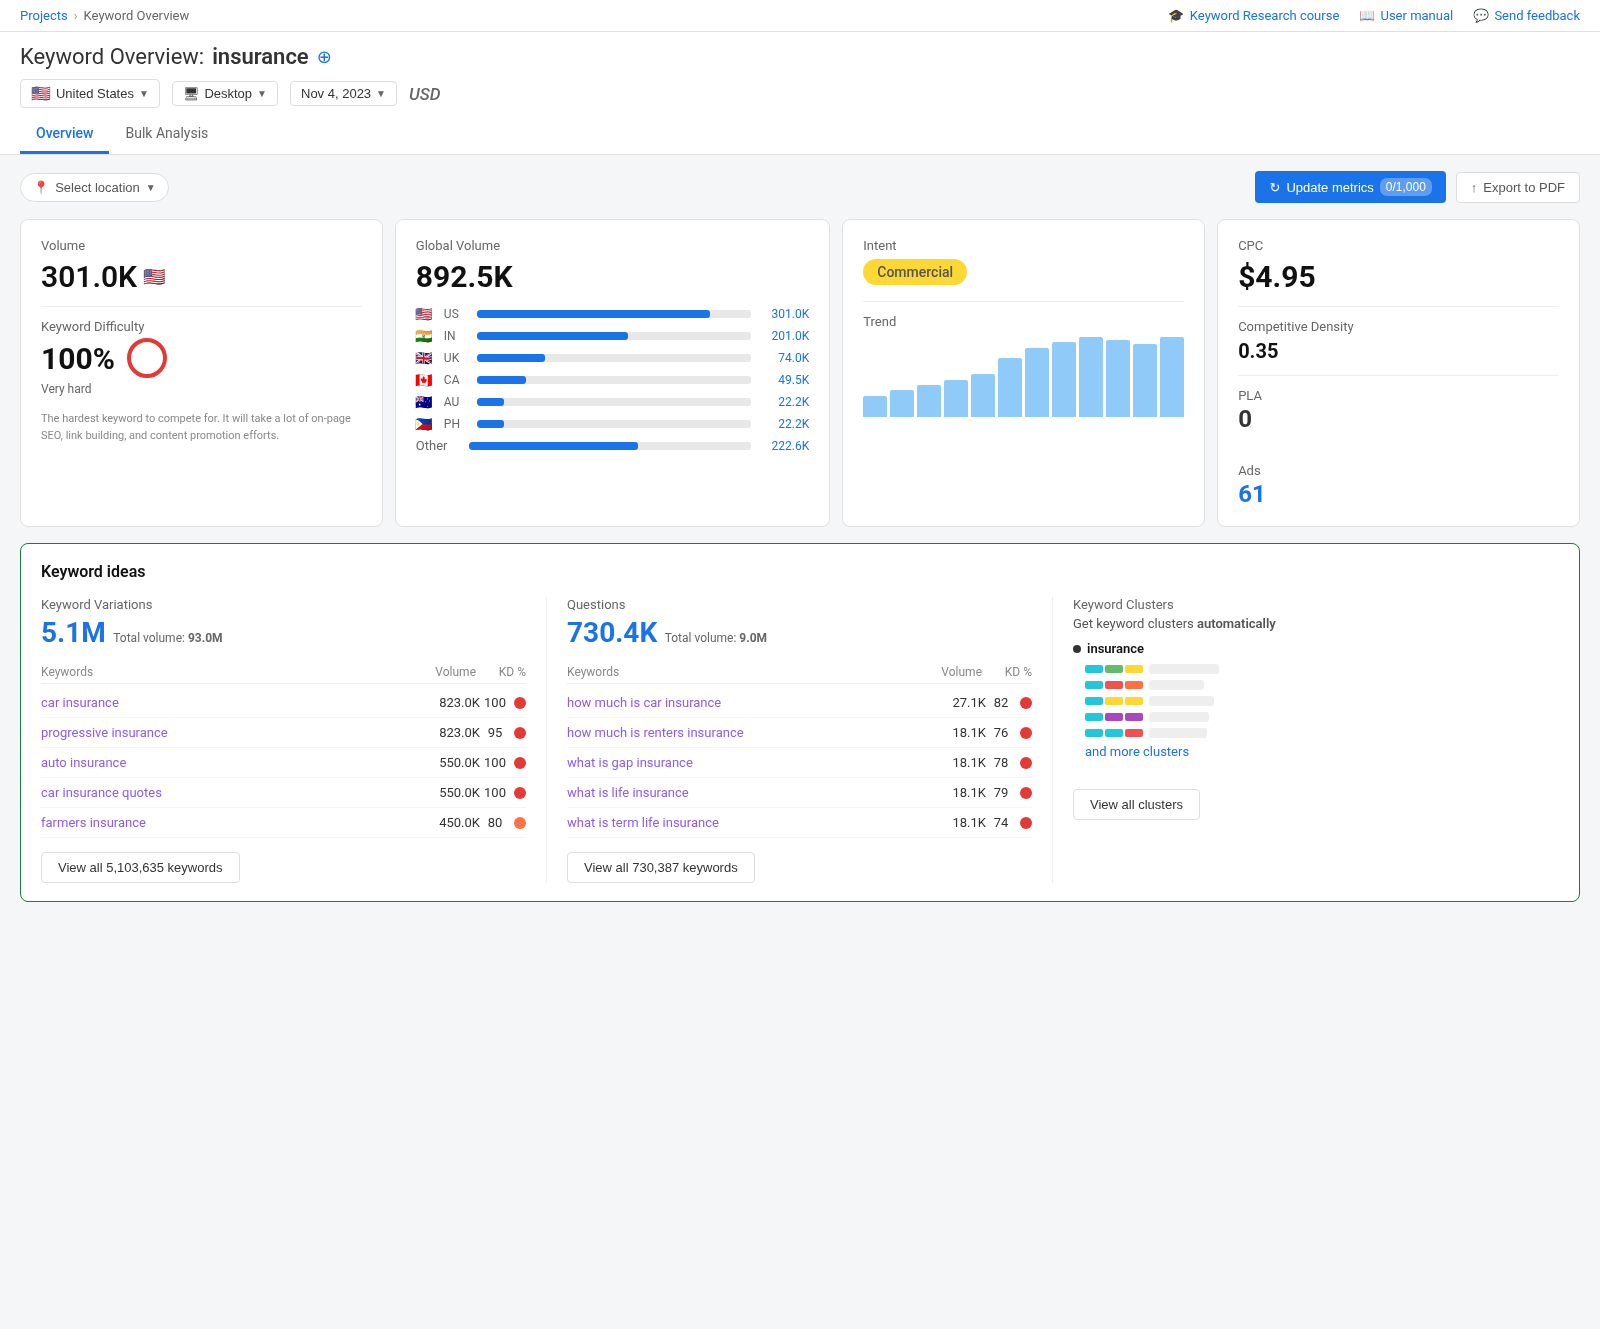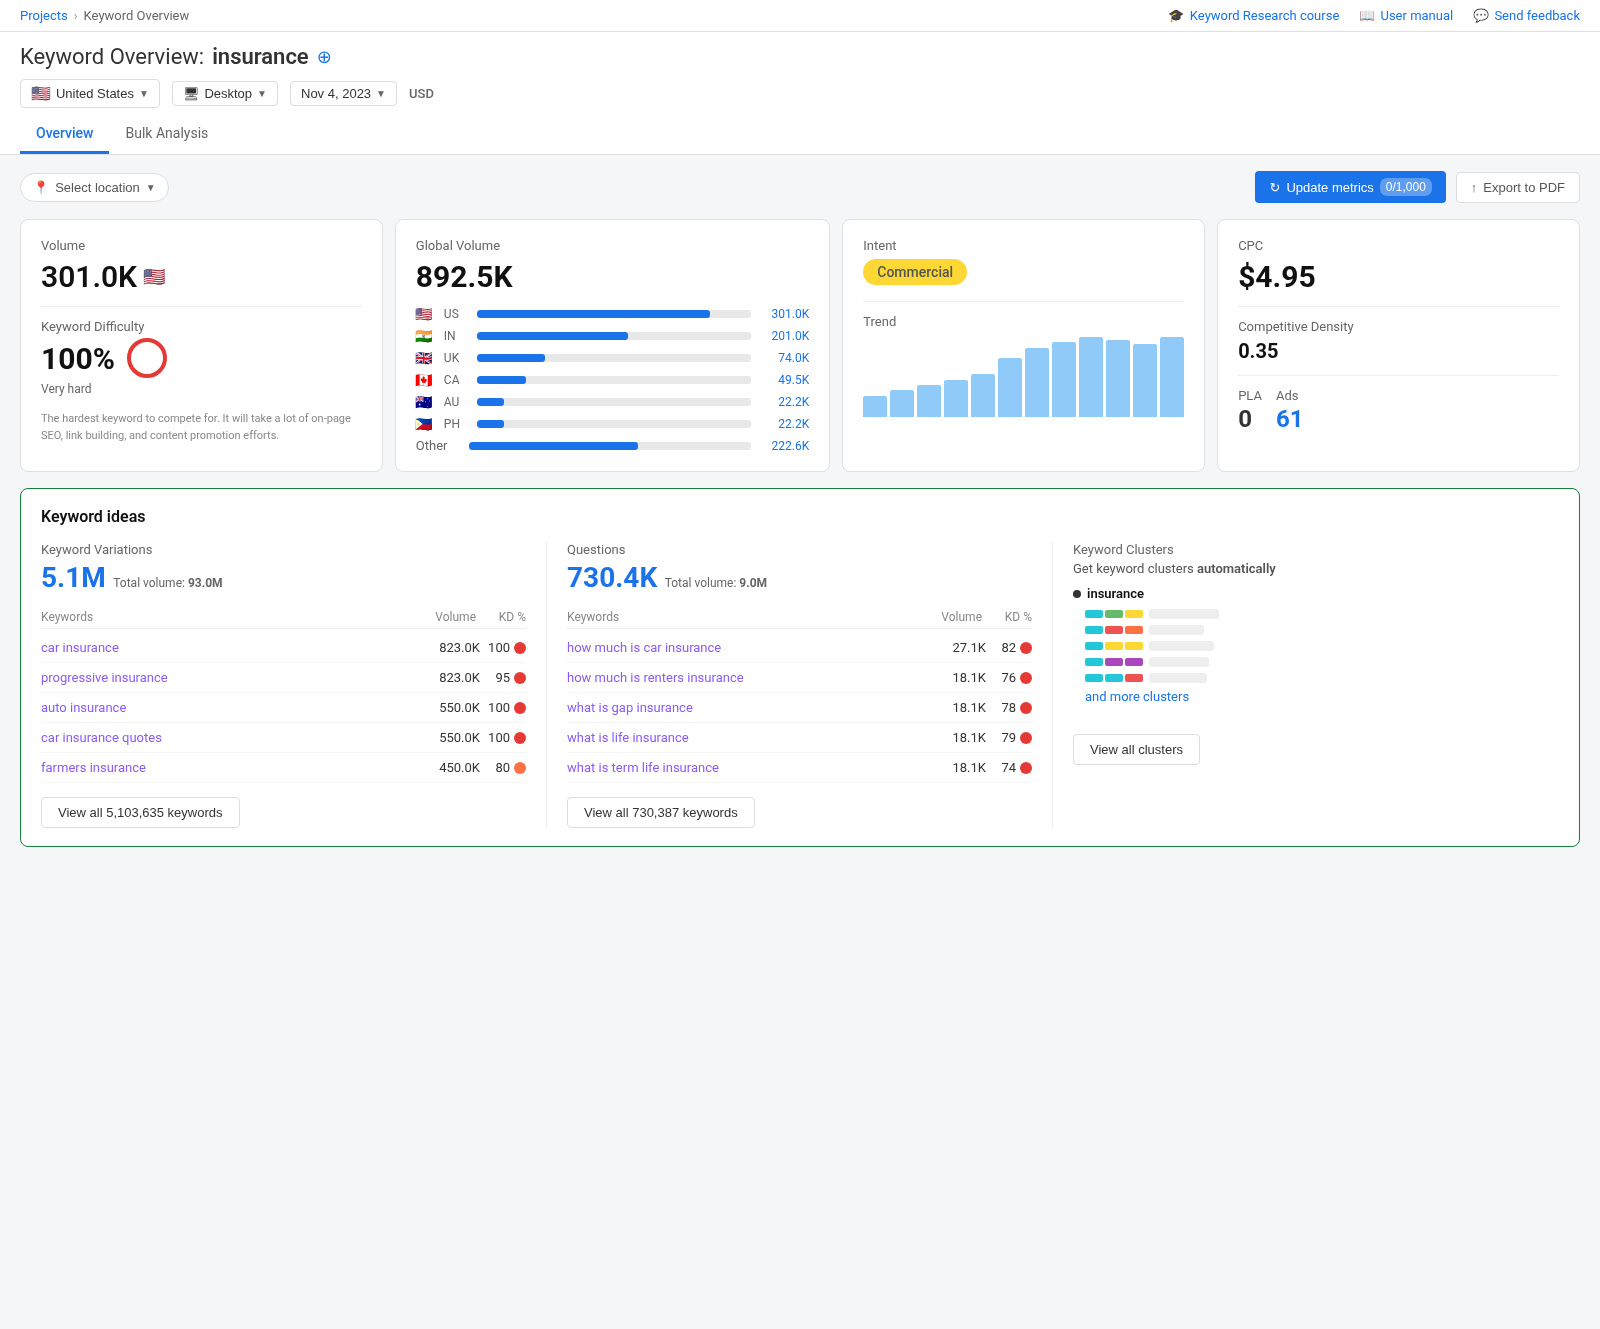--- a/index.html
+++ b/index.html
@@ -13,21 +13,21 @@
     .top-link { color: #1a73e8; text-decoration: none; font-size: 13px; display: flex; align-items: center; gap: 5px; }
     
     .header { background: #fff; padding: 12px 20px 0; border-bottom: 1px solid #e0e0e0; }
     .page-title { font-size: 22px; font-weight: 400; margin-bottom: 10px; display: flex; align-items: center; gap: 8px; }
     .page-title strong { font-weight: 600; }
     .plus-icon { color: #1a73e8; cursor: pointer; font-size: 18px; }
     
     .filters { display: flex; gap: 12px; align-items: center; margin-bottom: 0; padding-bottom: 8px; }
     .filter-btn { display: flex; align-items: center; gap: 5px; padding: 4px 10px; border: 1px solid #ddd; border-radius: 4px; background: #fff; cursor: pointer; font-size: 13px; color: #333; }
     .filter-btn .flag { font-size: 16px; }
-    .currency-label { font-size: 13px; color: #666; font-weight: 500; }
+    .currency-label { font-size: 17px; color: #666; font-weight: 500; font-style: italic; }
     
     .tabs { display: flex; gap: 0; border-top: 1px solid transparent; }
     .tab { padding: 8px 16px 10px; font-size: 14px; cursor: pointer; border-bottom: 3px solid transparent; color: #666; }
     .tab.active { color: #1a73e8; border-bottom-color: #1a73e8; font-weight: 500; }
     
     .content { padding: 16px 20px; }
     
     .toolbar { display: flex; justify-content: space-between; align-items: center; margin-bottom: 16px; }
     .location-select { display: flex; align-items: center; gap: 6px; padding: 6px 12px; border: 1px solid #ddd; border-radius: 20px; background: #fff; cursor: pointer; font-size: 13px; color: #555; }
     .toolbar-right { display: flex; gap: 10px; align-items: center; }
@@ -60,21 +60,21 @@
     .other-label { color: #666; width: 45px; }
     
     .intent-badge { background: #fdd835; color: #555; padding: 5px 14px; border-radius: 16px; font-size: 14px; font-weight: 500; display: inline-block; }
     .trend-label { font-size: 13px; color: #666; margin-top: 12px; margin-bottom: 8px; }
     .trend-chart { display: flex; align-items: flex-end; gap: 3px; height: 80px; }
     .trend-bar { flex: 1; background: #90caf9; border-radius: 2px 2px 0 0; }
     
     .cpc-value { font-size: 30px; font-weight: 700; color: #111; }
     .comp-density-label { font-size: 13px; color: #666; margin-bottom: 5px; }
     .comp-density-val { font-size: 20px; font-weight: 700; color: #111; }
-    .pla-ads-row { display: flex; gap: 14px; margin-top: 12px; }
+    .pla-ads-row { display: flex; gap: 30px; margin-top: 12px; flex-direction: column; }
     .pla-ads-item label { font-size: 13px; color: #666; display: block; margin-bottom: 2px; }
     .pla-ads-val { font-size: 24px; font-weight: 700; }
     .pla-ads-val.blue { color: #1a73e8; }
     
     .keyword-ideas { background: #fff; border: 1px solid #15803d; border-radius: 8px; padding: 18px 20px; }
     .section-title { font-size: 16px; font-weight: 600; color: #111; margin-bottom: 16px; }
     .ideas-grid { display: grid; grid-template-columns: 1fr 1fr 1fr; gap: 0; }
     .ideas-col { padding: 0 20px 0 0; border-right: 1px solid #eee; }
     .ideas-col:last-child { border-right: none; padding-left: 20px; padding-right: 0; }
     .ideas-col:first-child { padding-left: 0; }
@@ -84,21 +84,21 @@
     .col-title { font-size: 13px; color: #666; margin-bottom: 4px; }
     
     .kw-table { width: 100%; margin-top: 12px; }
     .kw-table-header { display: flex; align-items: center; padding: 4px 0; border-bottom: 1px solid #eee; margin-bottom: 4px; }
     .kw-col-kw { flex: 1; font-size: 12px; color: #888; }
     .kw-col-vol { width: 70px; text-align: right; font-size: 12px; color: #888; }
     .kw-col-kd { width: 50px; text-align: right; font-size: 12px; color: #888; }
     .kw-row { display: flex; align-items: center; padding: 7px 0; border-bottom: 1px solid #f5f5f5; }
     .kw-name { flex: 1; color: #8b5cf6; font-size: 13px; text-decoration: none; cursor: pointer; }
     .kw-vol { width: 70px; text-align: right; font-size: 13px; color: #333; }
-    .kw-kd { width: 30px; text-align: right; font-size: 13px; color: #333; }
+    .kw-kd { width: 30px; text-align: center; font-size: 13px; color: #333; }
     .kd-dot { width: 12px; height: 12px; background: #e53935; border-radius: 50%; display: inline-block; margin-left: 4px; vertical-align: middle; }
     .kd-dot-orange { background: #ff7043; }
     
     .view-all-btn { margin-top: 14px; padding: 7px 16px; border: 1px solid #ddd; border-radius: 4px; background: #fff; color: #333; font-size: 13px; cursor: pointer; }
     
     .clusters-col { padding-left: 20px; }
     .clusters-desc { font-size: 13px; color: #555; margin-bottom: 10px; }
     .clusters-desc strong { font-weight: 600; }
     .cluster-root { display: flex; align-items: center; gap: 6px; font-size: 13px; font-weight: 600; color: #111; margin-bottom: 8px; }
     .cluster-dot { width: 8px; height: 8px; background: #333; border-radius: 50%; }

